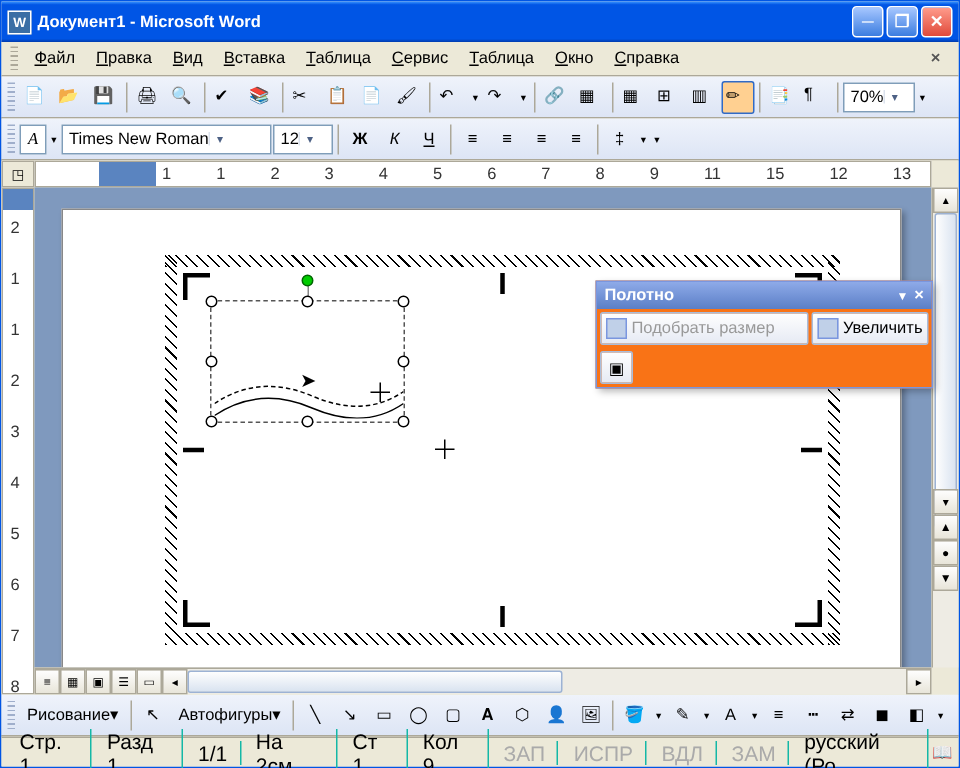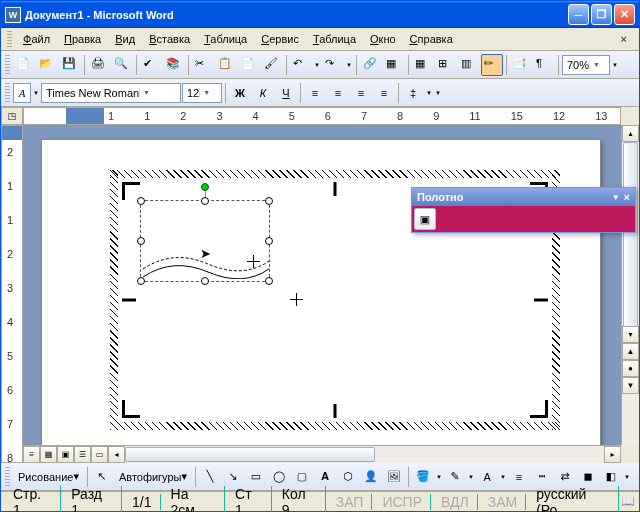--- a/index.html
+++ b/index.html
@@ -61,21 +61,21 @@
 .cursor-arrow { position: absolute; top: 76px; left: 90px; font-size: 13px; }
 .cross { position: absolute; width: 13px; height: 13px; }
 .cross::before, .cross::after { content: ''; position: absolute; background: #000; }
 .cross::before { left: 6px; top: 0; width: 1px; height: 13px; }
 .cross::after { top: 6px; left: 0; height: 1px; width: 13px; }
 .scroll-v { position: absolute; top: 18px; right: 0; bottom: 18px; width: 18px; background: #eeece4; border-left: 1px solid #aca899; }
 .scroll-v-btn { height: 17px; background: linear-gradient(to bottom,#fefefe,#e8e5d9); border: 1px solid #aca899; display:flex;align-items:center;justify-content:center;font-size:8px; }
 .scroll-v-thumb { position: absolute; top: 17px; left: 1px; right: 1px; height: 210px; background: linear-gradient(to right,#fefefe,#d9e3f0); border: 1px solid #9cb2d4; border-radius: 2px; }
 .scroll-h { position: absolute; bottom: 0; left: 22px; right: 18px; height: 18px; background: #eeece4; border-top: 1px solid #aca899; display:flex; }
 .nav-btn { width: 17px; height: 17px; background: linear-gradient(#fefefe,#e8e5d9); border: 1px solid #aca899; display:flex;align-items:center;justify-content:center;font-size:8px; }
-.floating-tb { position: absolute; top: 80px; right: 3px; width: 225px; background: #be185d; border: 1px solid #7a96df; box-shadow: 2px 2px 5px rgba(0,0,0,.3); z-index: 10; }
+.floating-tb { position: absolute; top: 80px; right: 17px; width: 225px; background: #f97316; border: 1px solid #7a96df; box-shadow: 2px 2px 5px rgba(0,0,0,.3); z-index: 10; }
 .ft-title { height: 18px; background: linear-gradient(to bottom,#8eaae8,#5b7fc7); color: #fff; font-weight: bold; padding: 2px 5px; display: flex; align-items: center; }
 .ft-title-text { flex: 1; }
 .ft-arrow { font-size: 8px; margin-right: 4px; cursor: pointer; }
 .ft-close { cursor: pointer; font-weight: bold; }
 .ft-row { display: flex; padding: 2px; gap: 2px; }
 .ft-btn { height: 22px; background: linear-gradient(#fefefe,#e6eaf4); border: 1px solid #a9bddb; border-radius: 2px; display: flex; align-items: center; padding: 0 3px; gap: 3px; cursor: pointer; font-size: 10px; }
 .ft-btn.disabled { color: #999; }
 .ft-icon { width: 14px; height: 14px; background: #c0d0e8; border: 1px solid #7a96df; }
 .statusbar { height: 20px; background: #ece9d8; border-top: 1px solid #aca899; display: flex; align-items: center; padding: 0 4px; gap: 2px; }
 .sb-cell { padding: 0 8px; border-right: 1px solid #14b8a6; font-size: 14px; }
@@ -341,20 +341,30 @@
       <div class="nav-btn">▸</div>
     </div>
 
     <div class="floating-tb">
       <div class="ft-title">
         <span class="ft-title-text">Полотно</span>
         <span class="ft-arrow">▼</span>
         <span class="ft-close">×</span>
       </div>
       <div class="ft-row">
+        <div class="ft-btn disabled" style="flex:1">
+            <span class="ft-icon"></span>
+            <span>Подобрать размер</span>
+          </div>
+        <div class="ft-btn">
+            <span class="ft-icon"></span>
+            <span>Увеличить</span>
+          </div>
+      </div>
+      <div class="ft-row">
         <div class="ft-btn" style="width:22px;justify-content:center">
             <span>▣</span>
           </div>
       </div>
     </div>
   </div>
 
   <div class="toolbar">
     <div class="tb-grip"></div>
     <div class="tb-btn" style="width:auto;padding:0 4px"><span>Рисование</span> ▾</div>

